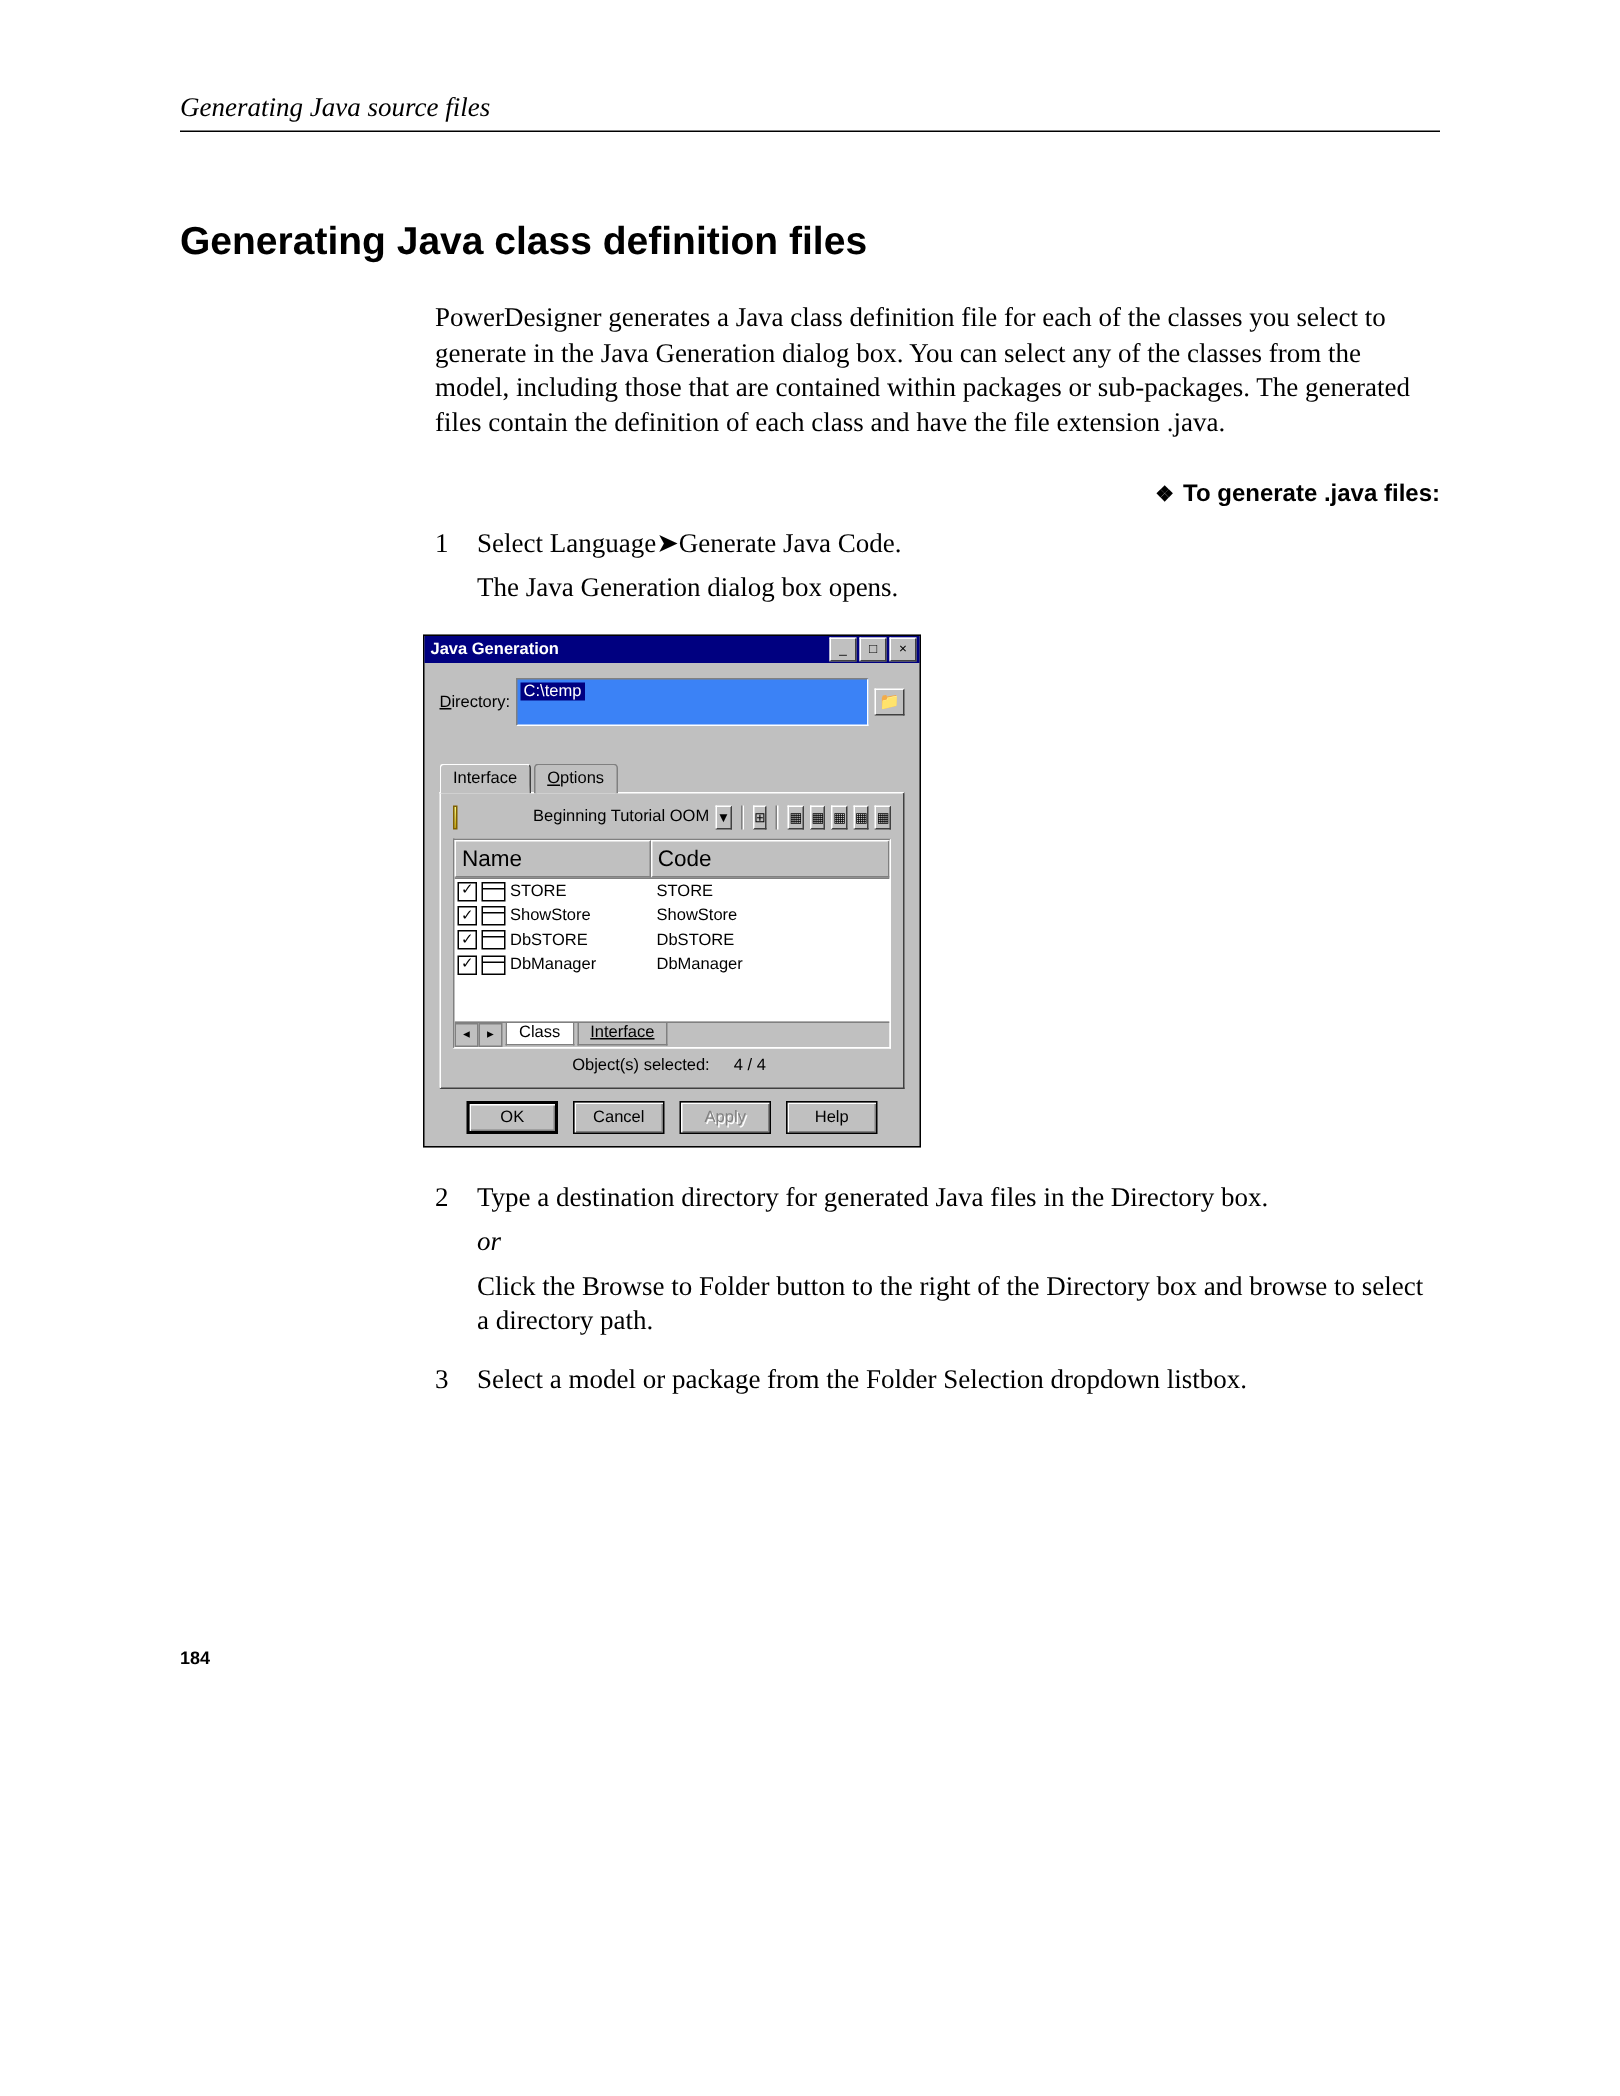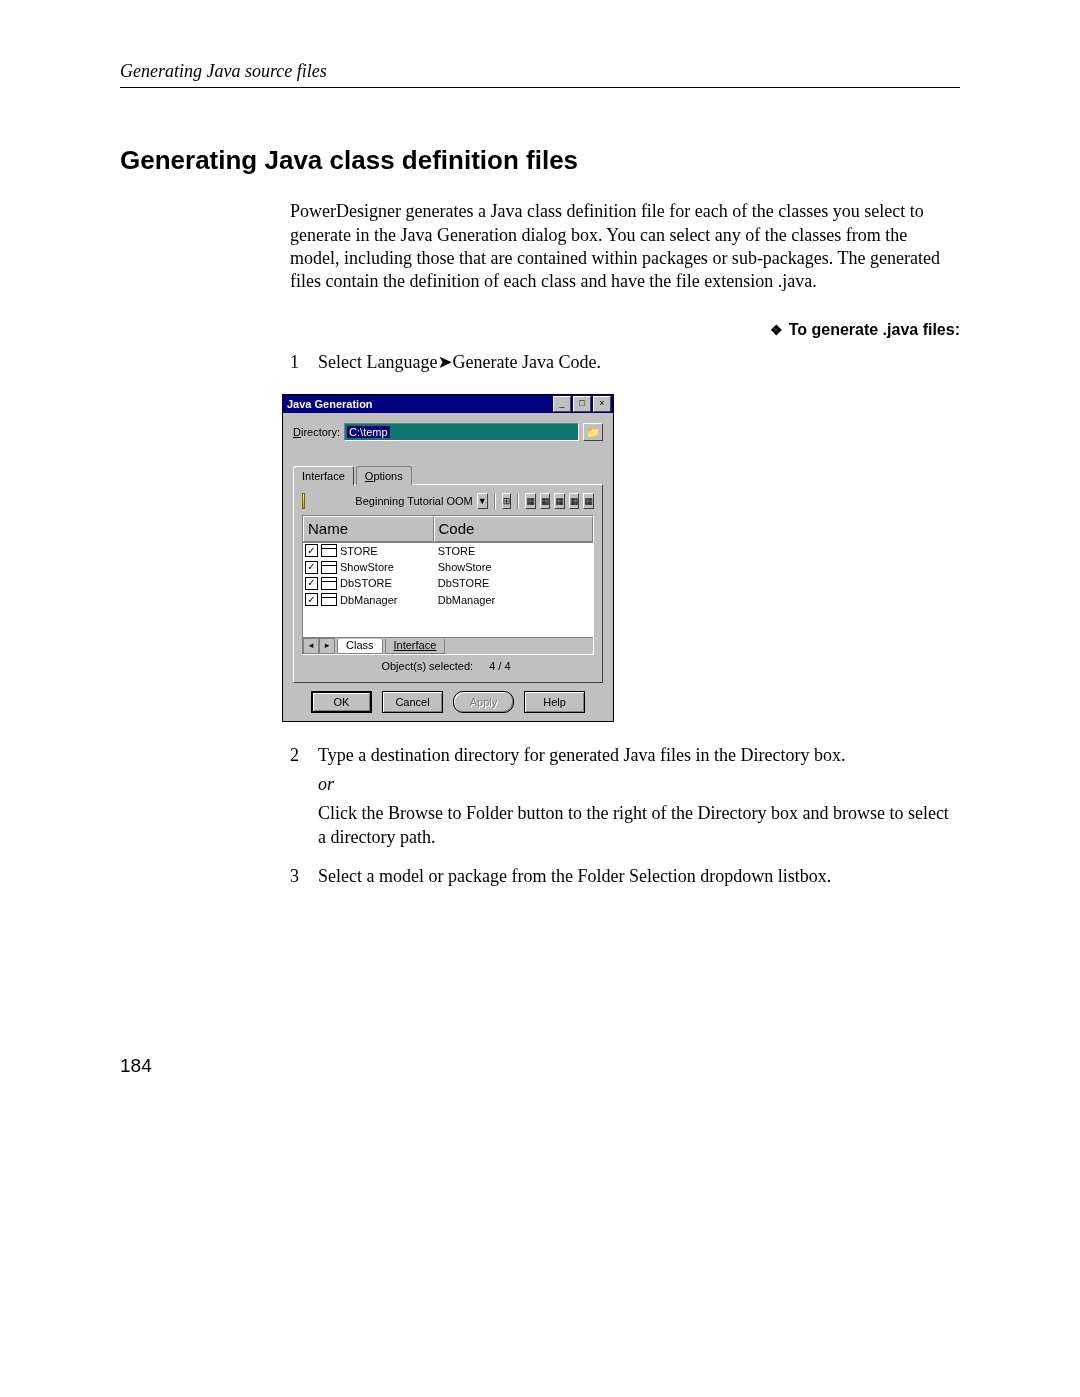--- a/index.html
+++ b/index.html
@@ -59,22 +59,22 @@
   }
   .step .txt p {
     margin: 0 0 6px 0;
   }
   .arrow {
     font-family: Arial, sans-serif;
   }
   em.or { font-style: italic; }
   .page-number {
     font-family: Arial, Helvetica, sans-serif;
-    font-weight: normal;
-    font-size: 19px;
+    font-weight: bold;
+    font-size: 12px;
     margin-top: 160px;
   }
 
   
   .dlg-wrap {
     margin: 14px 0 22px -8px;
   }
   .dlg {
     width: 332px;
     font-family: "MS Sans Serif", Tahoma, sans-serif;
@@ -109,25 +109,25 @@
   }
   .dir-row {
     display: flex;
     align-items: center;
     margin-bottom: 24px;
   }
   .dir-row .lbl { margin-right: 4px; }
   .dir-row .lbl .u { text-decoration: underline; }
   .dir-input {
     flex: 1;
-    background: #0f766e;
+    background: #3b82f6;
     border: 1px solid #808080;
     border-right-color: #fff;
     border-bottom-color: #fff;
-    height: 18px;
+    height: 32px;
     padding: 0 2px;
     line-height: 16px;
     box-sizing: border-box;
     overflow: hidden;
   }
   .dir-input .sel {
     background: #000080;
     color: #fff;
     padding: 0 2px;
   }
@@ -311,21 +311,21 @@
     box-shadow: inset 1px 1px 0 #fff, inset -1px -1px 0 #808080;
     font-size: 11px;
     text-align: center;
     line-height: 20px;
     box-sizing: border-box;
   }
   .dlg-btn.default {
     border: 2px solid #000;
     line-height: 18px;
   }
-  .dlg-btn.disabled { color: #808080; text-shadow: 1px 1px 0 #fff; border-radius: 10px; }
+  .dlg-btn.disabled { color: #808080; text-shadow: 1px 1px 0 #fff; }
 </style>
 </head>
 <body>
 
 <div class="page">
   <div class="running-head">Generating Java source files</div>
 
   <h1 class="section-title">Generating Java class definition files</h1>
 
   <div class="body-indent">
@@ -334,20 +334,21 @@
     <div class="subhead">
       <span class="diamond">❖</span><span>To generate .java files:</span>
     </div>
 
     <div class="step">
       <div class="num">1</div>
       <div class="txt">
         <p>
           <span>Select Language</span><span class="arrow">➤</span><span>Generate Java Code.</span>
         </p>
+        <p>The Java Generation dialog box opens.</p>
       </div>
     </div>
 
     <div class="dlg-wrap">
       <div class="dlg">
         <div class="titlebar">
           <span class="title">Java Generation</span>
           <span class="wbtn">_</span>
           <span class="wbtn">□</span>
           <span class="wbtn">×</span>

